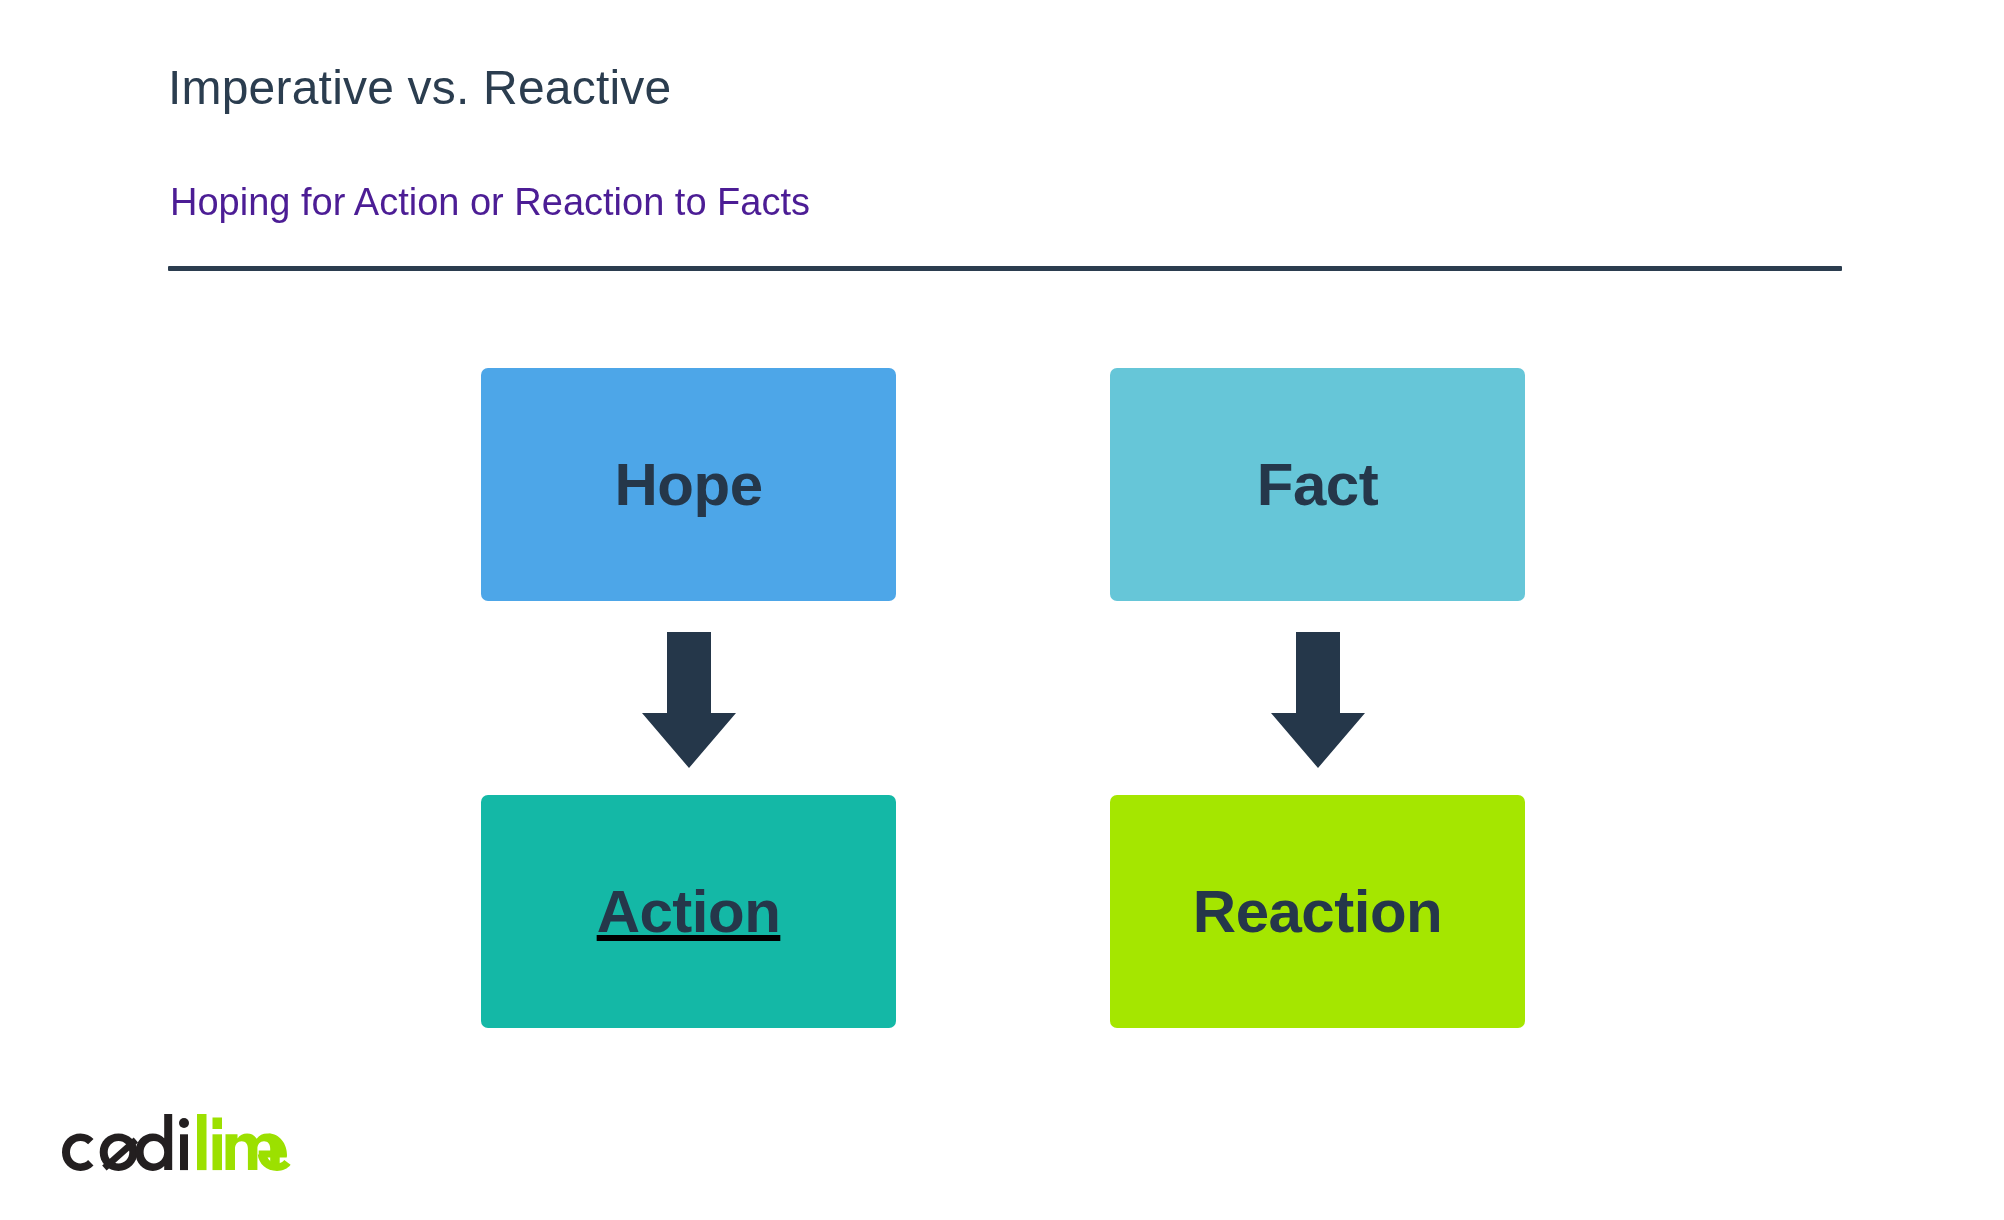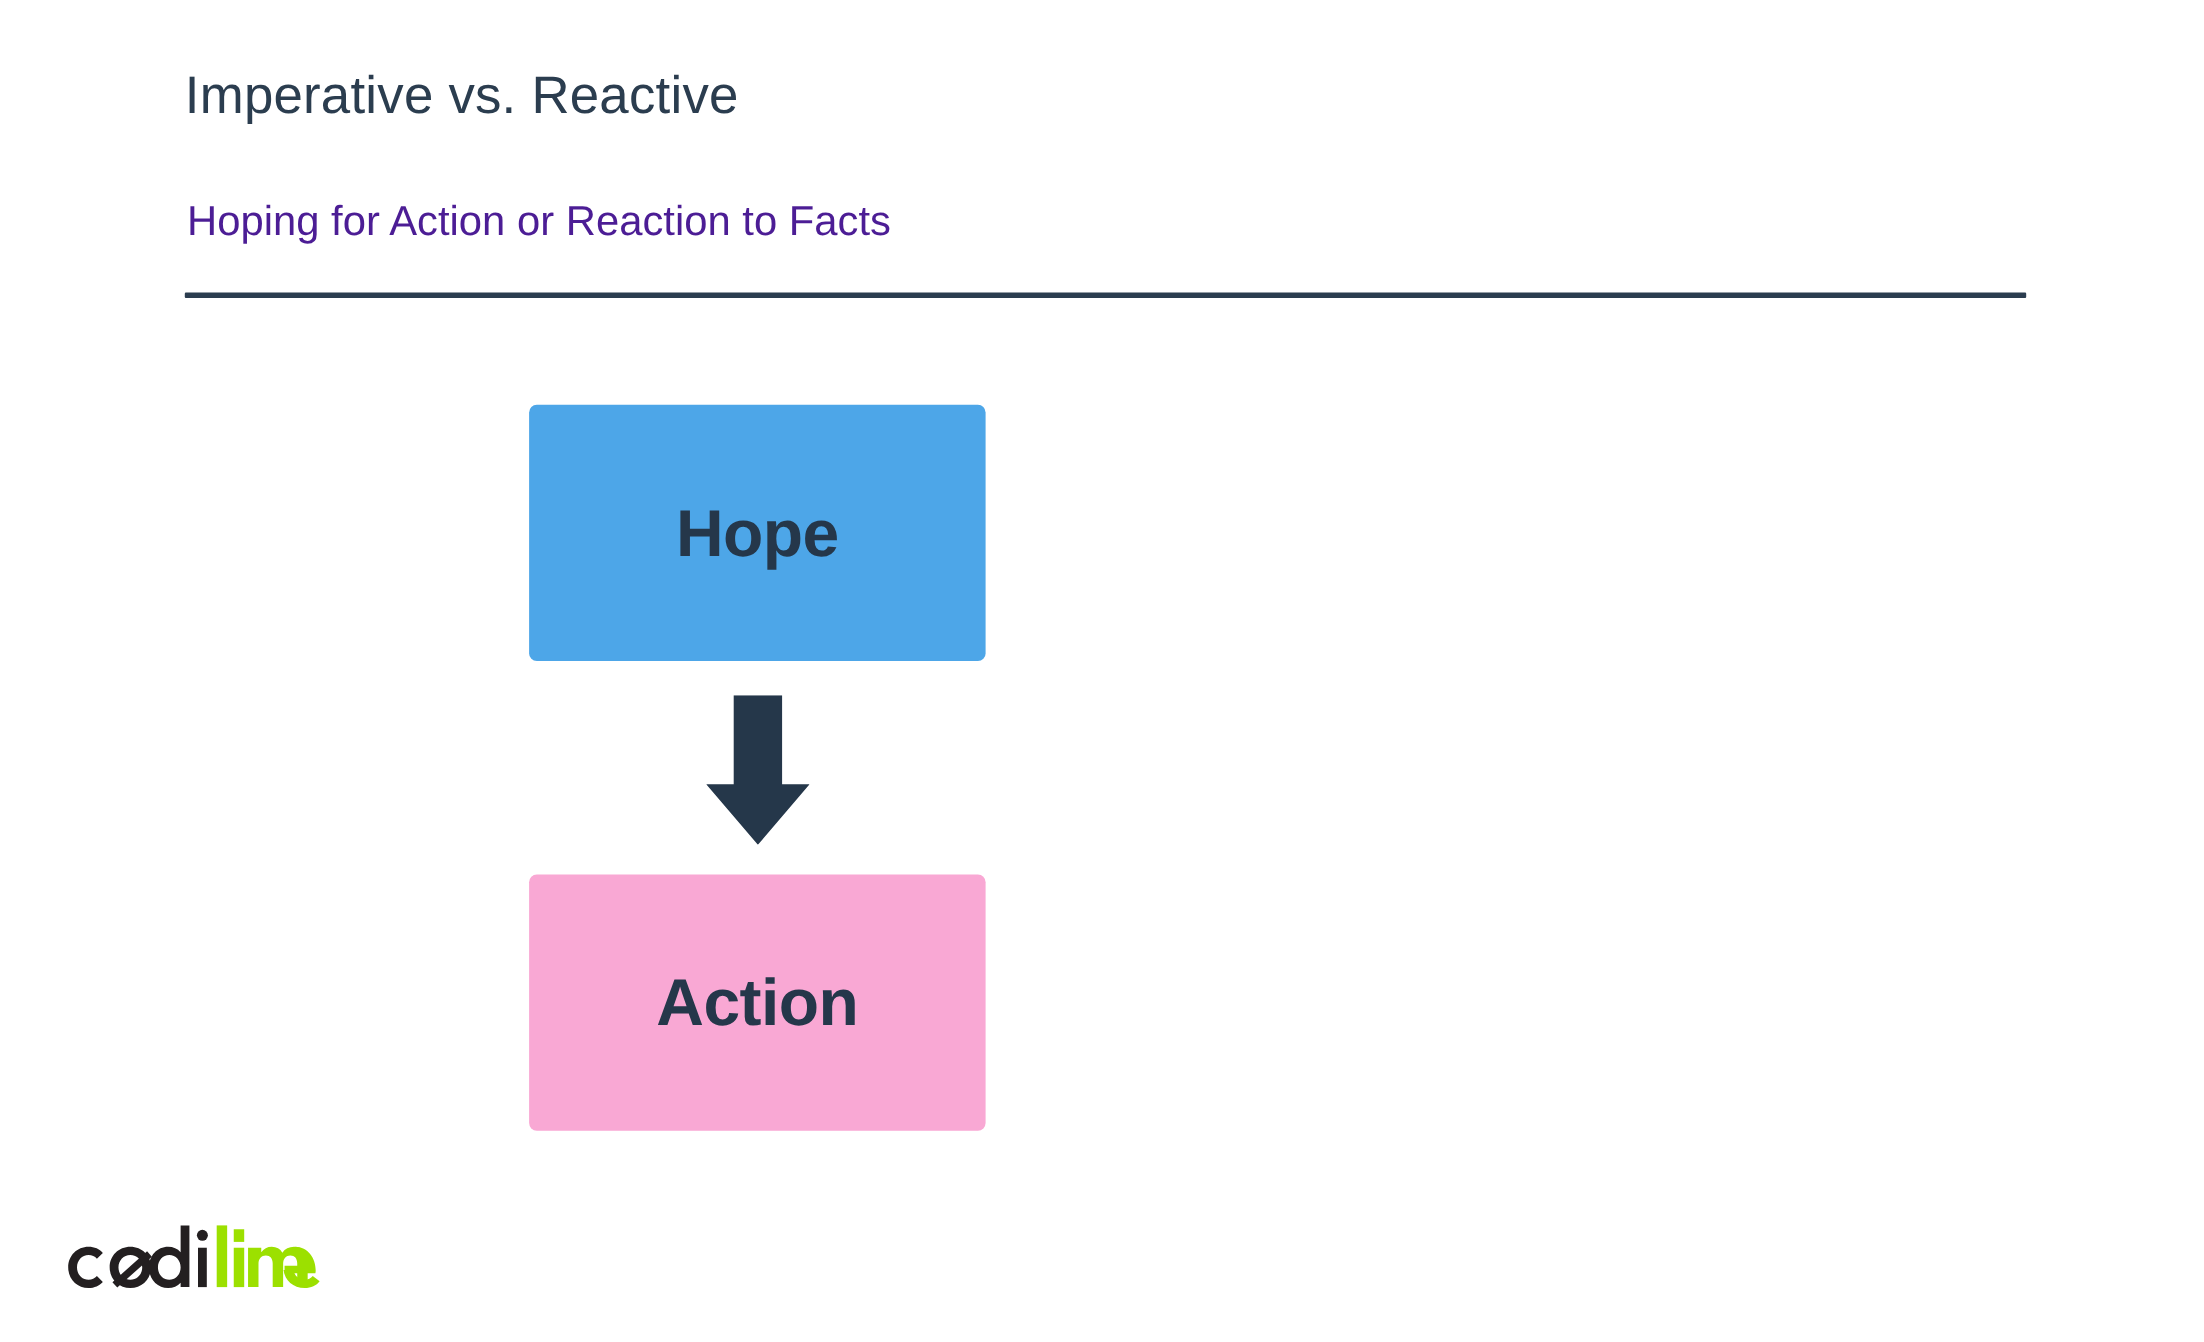--- a/index.html
+++ b/index.html
@@ -145,25 +145,41 @@
       <div class="node-box top" style="background-color: rgb(77, 166, 232);">
         <span class="node-label" style="color: rgb(37, 55, 74);">Hope</span>
       </div>
 
       <div class="flow-arrow">
         <svg viewBox="0 0 94 136" xmlns="http://www.w3.org/2000/svg" aria-hidden="true">
           <polygon class="arrow-shape" points="25,0 69,0 69,81 94,81 47,136 0,81 25,81" fill="#25374a"></polygon>
         </svg>
       </div>
 
-      <div class="node-box bottom" style="background-color: #f9a8d4;">
+      <div class="node-box bottom" style="background-color: #14b8a6; text-decoration: underline;">
         <span class="node-label" style="color: rgb(37, 55, 74);">Action</span>
       </div>
     </div>
 
+    <div class="flow-col col-right">
+
+      <div class="node-box top" style="background-color: rgb(102, 198, 216);">
+        <span class="node-label" style="color: rgb(37, 55, 74);">Fact</span>
+      </div>
+
+      <div class="flow-arrow">
+        <svg viewBox="0 0 94 136" xmlns="http://www.w3.org/2000/svg" aria-hidden="true">
+          <polygon class="arrow-shape" points="25,0 69,0 69,81 94,81 47,136 0,81 25,81" fill="#25374a"></polygon>
+        </svg>
+      </div>
+
+      <div class="node-box bottom" style="background-color: rgb(165, 230, 0);">
+        <span class="node-label" style="color: rgb(37, 55, 74);">Reaction</span>
+      </div>
+    </div>
   </div>
 
   <div class="brand-logo">
     <svg width="235" height="70" viewBox="0 0 235 70" xmlns="http://www.w3.org/2000/svg">
 
       <g fill="#231f20">
 
         <path d="M33.5 27.0c-3.1-3.4-7.6-5.5-13.0-5.5C10.0 21.5 2.0 29.6 2.0 40.2c0 10.6 8.0 18.7 18.5 18.7 5.4 0 9.9-2.1 13.0-5.5l-5.4-5.3c-1.9 2.1-4.5 3.3-7.6 3.3-6.0 0-10.5-4.9-10.5-11.2 0-6.3 4.5-11.2 10.5-11.2 3.1 0 5.7 1.2 7.6 3.3l5.4-5.3z"></path>
 
         <path d="M58.5 21.5c-10.6 0-18.8 8.1-18.8 18.7 0 10.6 8.2 18.7 18.8 18.7 10.6 0 18.8-8.1 18.8-18.7 0-10.6-8.2-18.7-18.8-18.7zm0 7.5c6.1 0 10.8 4.9 10.8 11.2 0 6.3-4.7 11.2-10.8 11.2-6.1 0-10.8-4.9-10.8-11.2 0-6.3 4.7-11.2 10.8-11.2z"></path>

